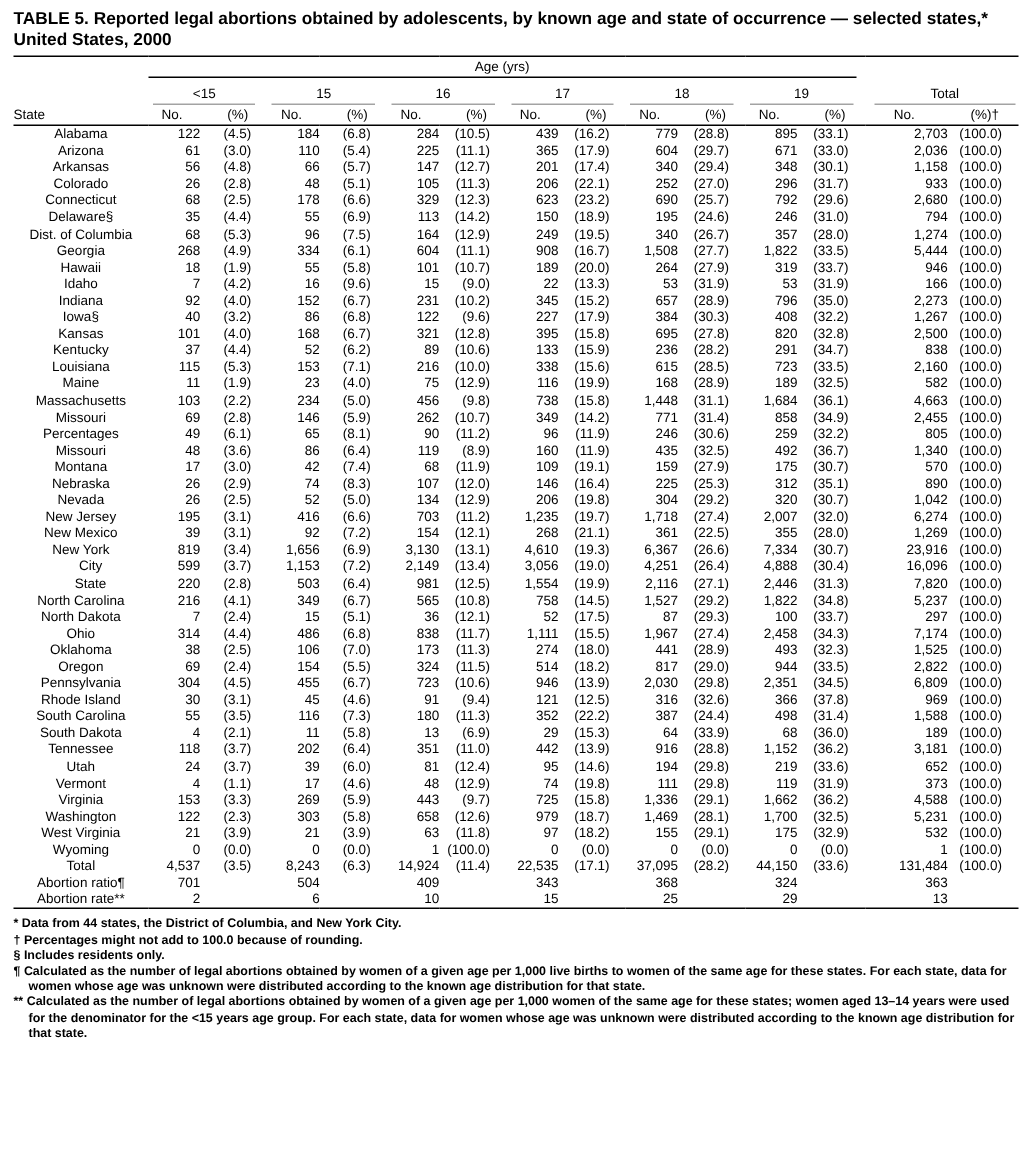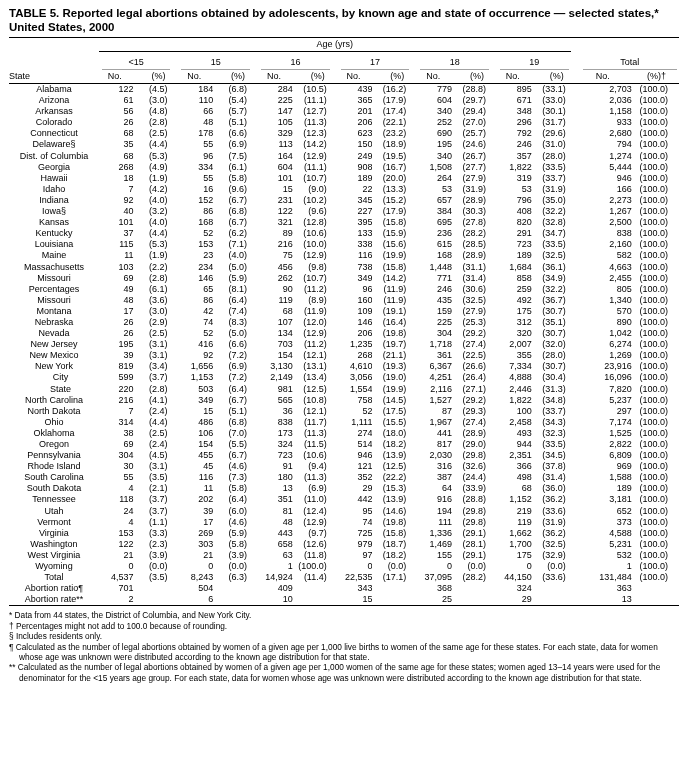--- a/index.html
+++ b/index.html
@@ -46,21 +46,21 @@
     white-space: nowrap; overflow: hidden;
   }
   td.state { text-align: center; }
   td.state.ind { padding-left: 13px; }
   td.num { text-align: right; }
   td.pct { text-align: right; padding-right: 11px; }
 
   .footnotes { margin-top: 4px; width: 672px; }
   .footnote {
     font-size: 8.3px; line-height: 10.4px;
-    padding-left: 10px; text-indent: -10px;
+    padding-left: 10px; text-indent: -10px; font-weight: bold;
   }
 </style>
 </head>
 <body>
 
 <div class="page">
 
   <div class="title">TABLE 5. Reported legal abortions obtained by adolescents, by known age and state of occurrence — selected states,* United States, 2000</div>
 
   <table>

